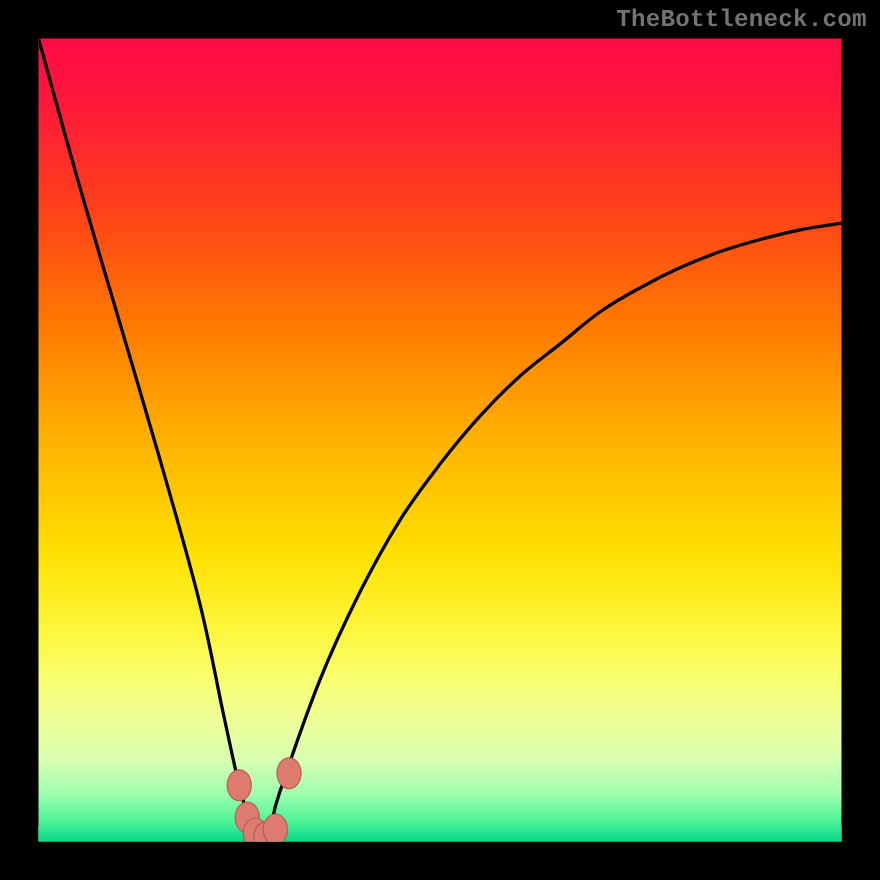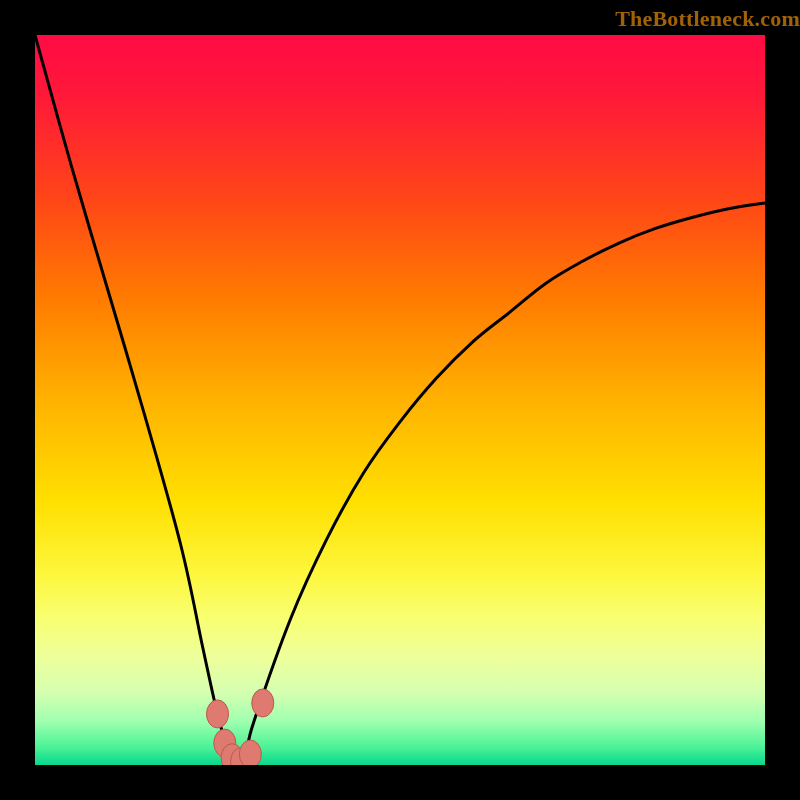--- a/index.html
+++ b/index.html
@@ -35,25 +35,25 @@
   .green-stripe {
     position: absolute;
     left: 0; right: 0;
     bottom: 0;
     height: 14px;
     background: linear-gradient(to bottom, #3aec96, #09d88b);
   }
   .watermark {
     position: absolute;
     top: 6px;
-    right: 0;
-    font-family: Liberation Serif, serif;
+    right: 12px;
+    font-family: Liberation Mono, monospace;
     font-size: 22px;
     font-weight: 600;
-    color: #a16207;
+    color: #737373;
     letter-spacing: 0.2px;
   }
   svg.curves {
     position: absolute;
     left: 0; top: 0;
     width: 730px; height: 730px;
   }
 </style>
 </head>
 <body>

